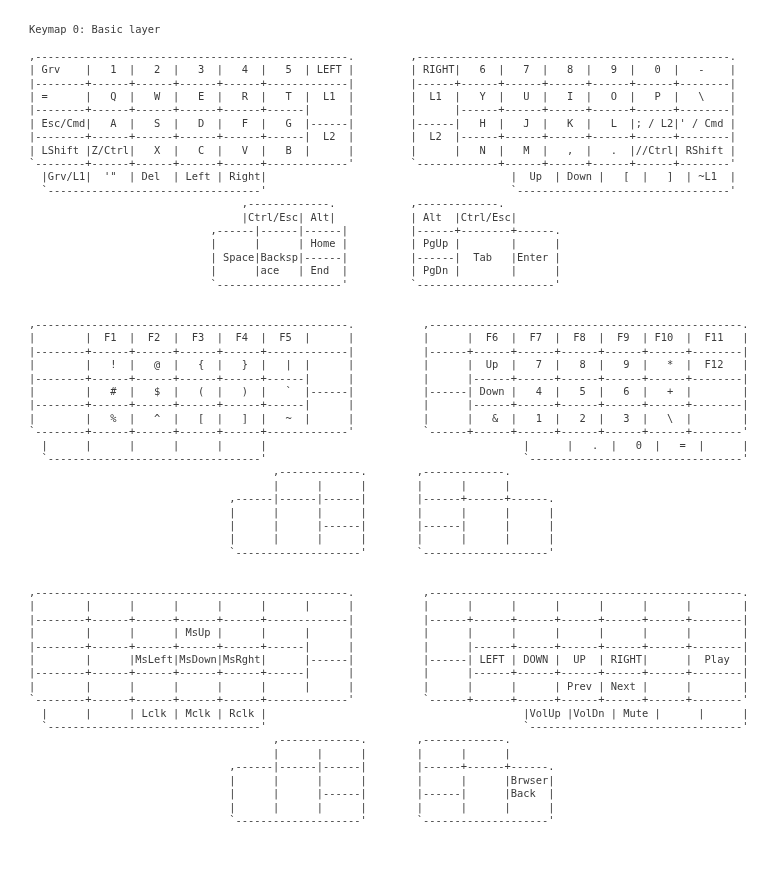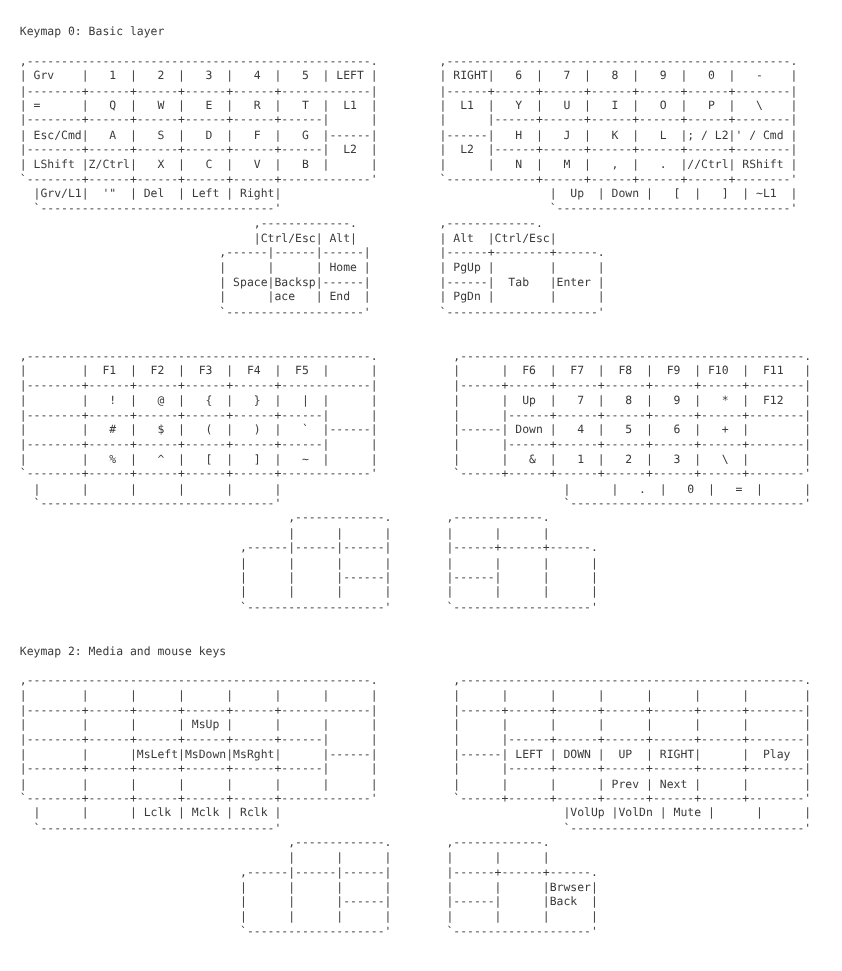--- a/index.html
+++ b/index.html
@@ -6,21 +6,21 @@
     margin: 0;
     padding: 0;
     background: #ffffff;
   }
   .document {
     box-sizing: border-box;
     width: 751px;
     height: 883px;
     overflow: hidden;
     background: #ffffff;
-    padding: 23px 0 0 18px;
+    padding: 23px 0 0 29px;
     font-family: "DejaVu Sans Mono", "Liberation Mono", monospace;
     font-size: 10.4px;
     line-height: 13.4px;
     color: #3b3b3b;
   }
   .keymap-section {
     margin: 0 0 26.8px 0;
   }
   .keymap-title {
     font-family: "DejaVu Sans Mono", "Liberation Mono", monospace;
@@ -81,21 +81,20 @@
                                        ,-------------.        ,-------------.
                                        |      |      |        |      |      |
                                 ,------|------|------|        |------+------+------.
                                 |      |      |      |        |      |      |      |
                                 |      |      |------|        |------|      |      |
                                 |      |      |      |        |      |      |      |
                                 `--------------------'        `--------------------'</pre>
   </div>
 
   <div class="keymap-section">
-    <div class="keymap-title">Keymap 2: Media and mouse keys</div>
     <pre class="keymap-art">,--------------------------------------------------.           ,--------------------------------------------------.
 |        |      |      |      |      |      |      |           |      |      |      |      |      |      |        |
 |--------+------+------+------+------+-------------|           |------+------+------+------+------+------+--------|
 |        |      |      | MsUp |      |      |      |           |      |      |      |      |      |      |        |
 |--------+------+------+------+------+------|      |           |      |------+------+------+------+------+--------|
 |        |      |MsLeft|MsDown|MsRght|      |------|           |------| LEFT | DOWN |  UP  | RIGHT|      |  Play  |
 |--------+------+------+------+------+------|      |           |      |------+------+------+------+------+--------|
 |        |      |      |      |      |      |      |           |      |      |      | Prev | Next |      |        |
 `--------+------+------+------+------+-------------'           `------+------+------+------+------+------+--------'
   |      |      | Lclk | Mclk | Rclk |                                         |VolUp |VolDn | Mute |      |      |

